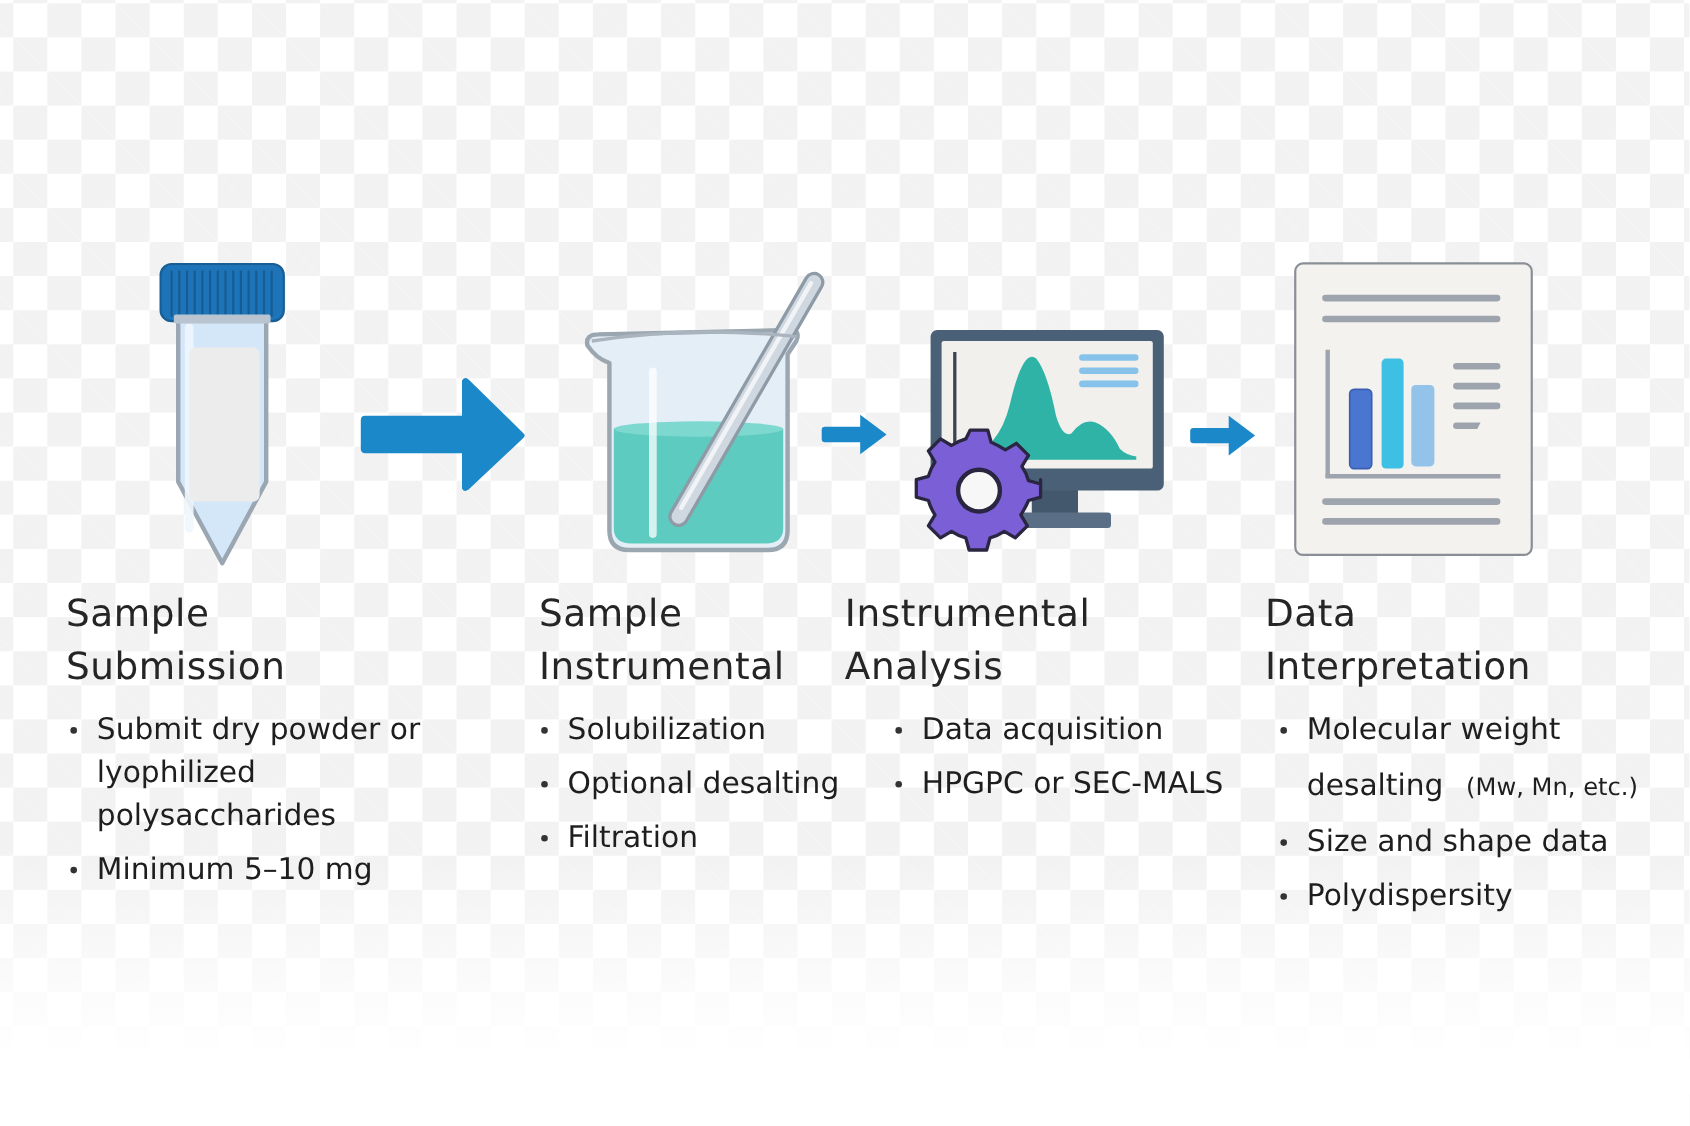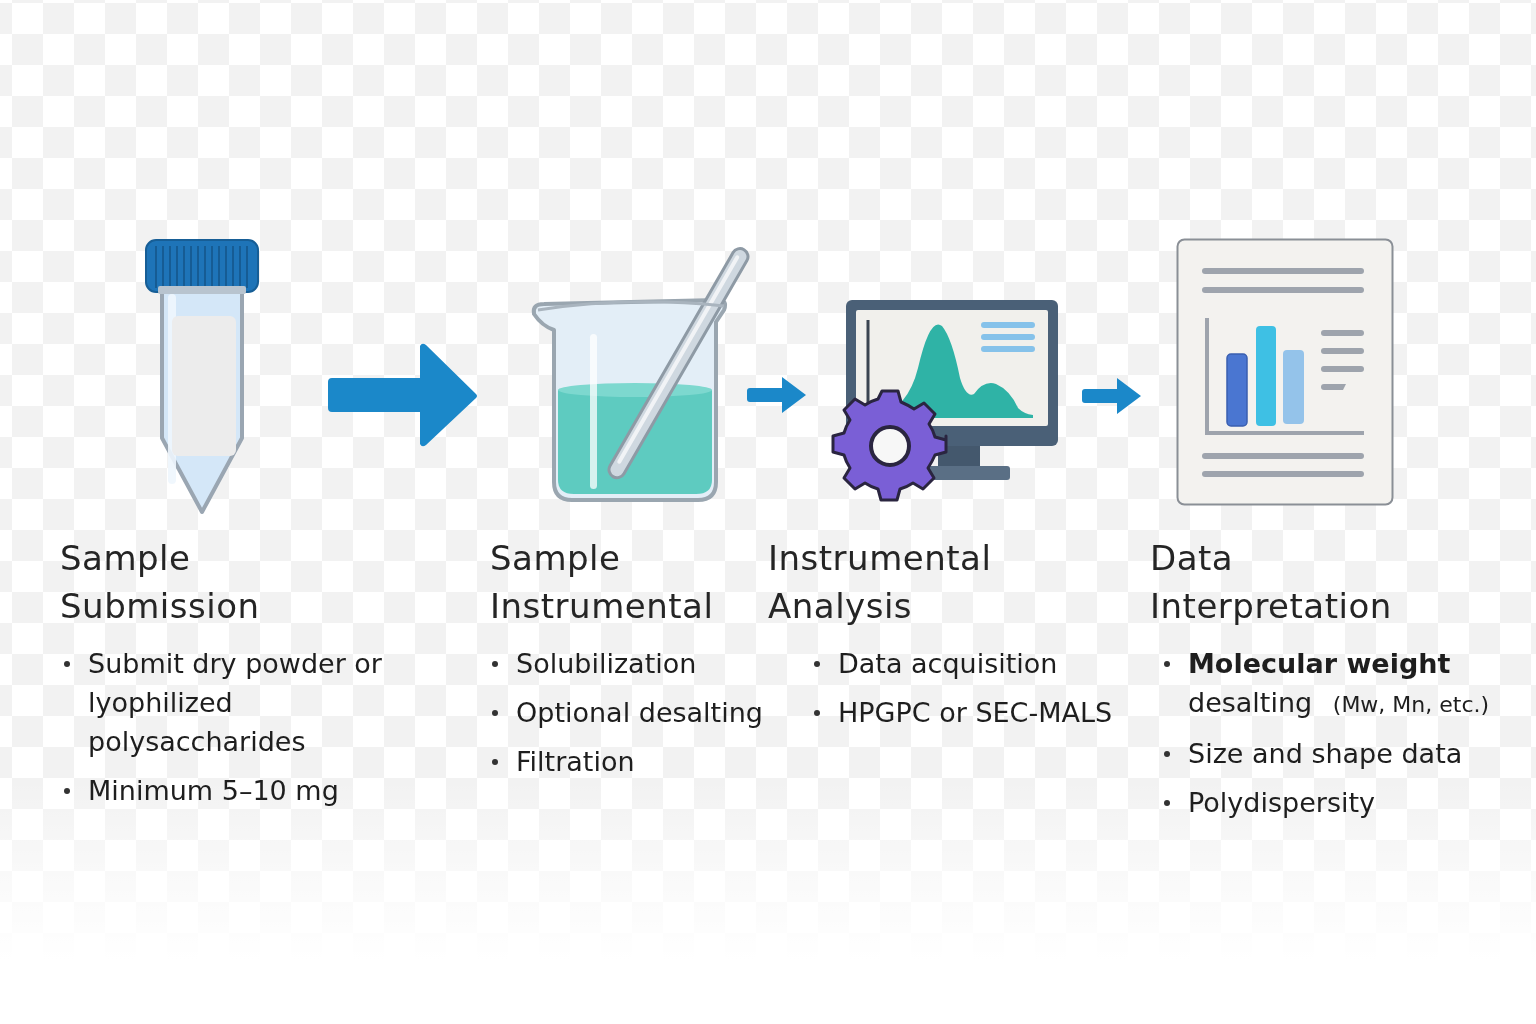--- a/index.html
+++ b/index.html
@@ -184,21 +184,21 @@
 <ul class="bullets" style="left:812px;top:644px;width:350px;overflow:hidden;white-space:nowrap;">
   <li>Data acquisition</li>
   <li>HPGPC or SEC-MALS</li>
 </ul>
 
 <div class="title" style="left:1150px;top:534px;width:290px;">
   <div>Data</div>
   <div>Interpretation</div>
 </div>
 <ul class="bullets" style="left:1162px;top:644px;width:370px;">
-  <li style="margin-bottom:0;font-weight:bold;">
+  <li style="margin-bottom:12px;">
     <span>Molecular weight</span>
   </li>
   <li class="nobullet" style="margin-bottom:10px;">
     <span>desalting</span>
     <span class="sub">(Mw, Mn, etc.)</span>
   </li>
   <li>Size and shape data</li>
   <li>Polydispersity</li>
 </ul>
 

